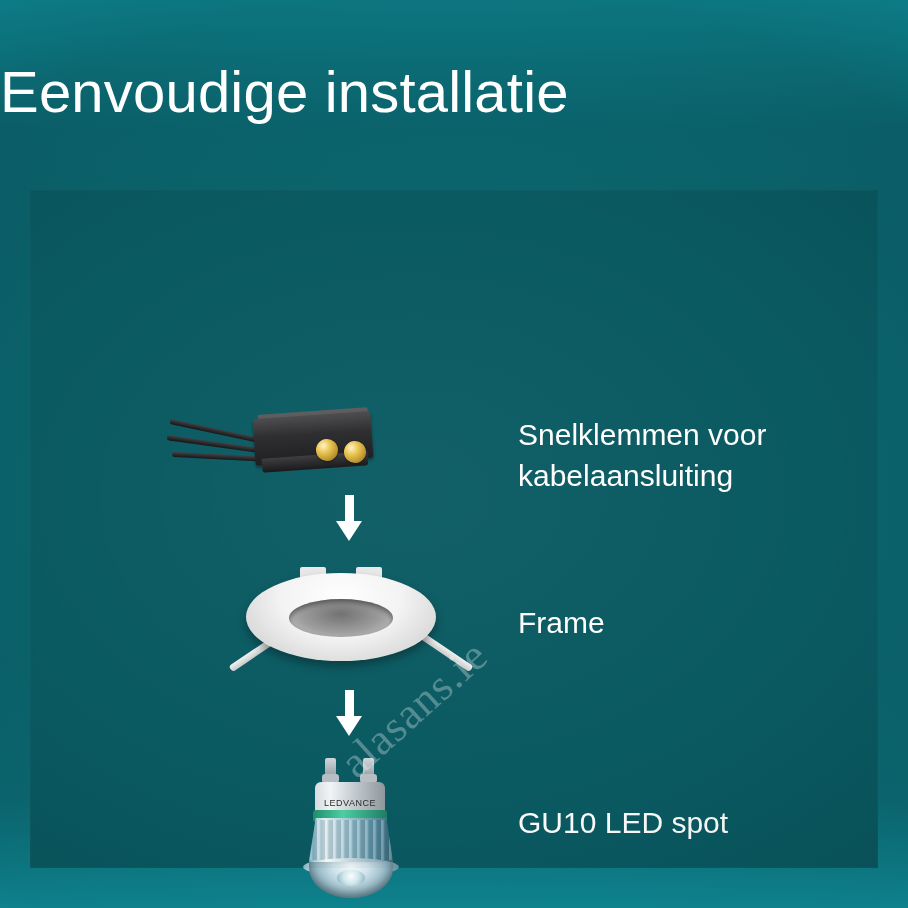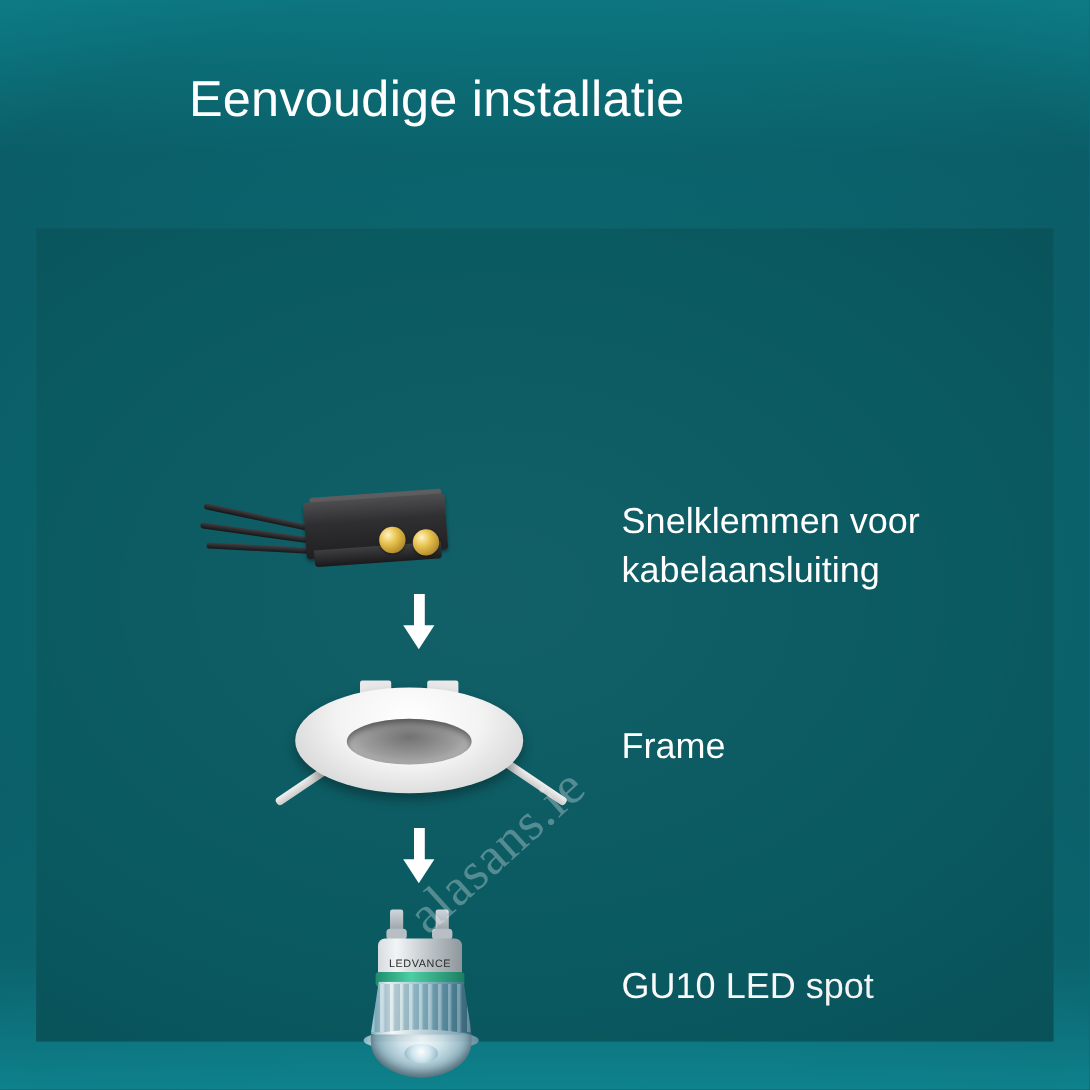--- a/index.html
+++ b/index.html
@@ -28,23 +28,22 @@
     background:
       linear-gradient(180deg, rgba(14,140,150,0.55) 0%, rgba(12,110,120,0.18) 14%, rgba(8,86,95,0.0) 28%, rgba(8,86,95,0.0) 72%, rgba(12,120,131,0.25) 88%, rgba(17,160,172,0.55) 100%);
     pointer-events: none;
   }
 
   #title {
     position: absolute;
     top: 60px;
     left: 0;
     width: 728px;
-    text-align: center;
     color: #ffffff;
-    font-size: 42px;
+    font-size: 58px;
     font-weight: 400;
     letter-spacing: 0.2px;
     line-height: 1.1;
   }
 
   #panel {
     position: absolute;
     left: 30px;
     top: 190px;
     width: 848px;

